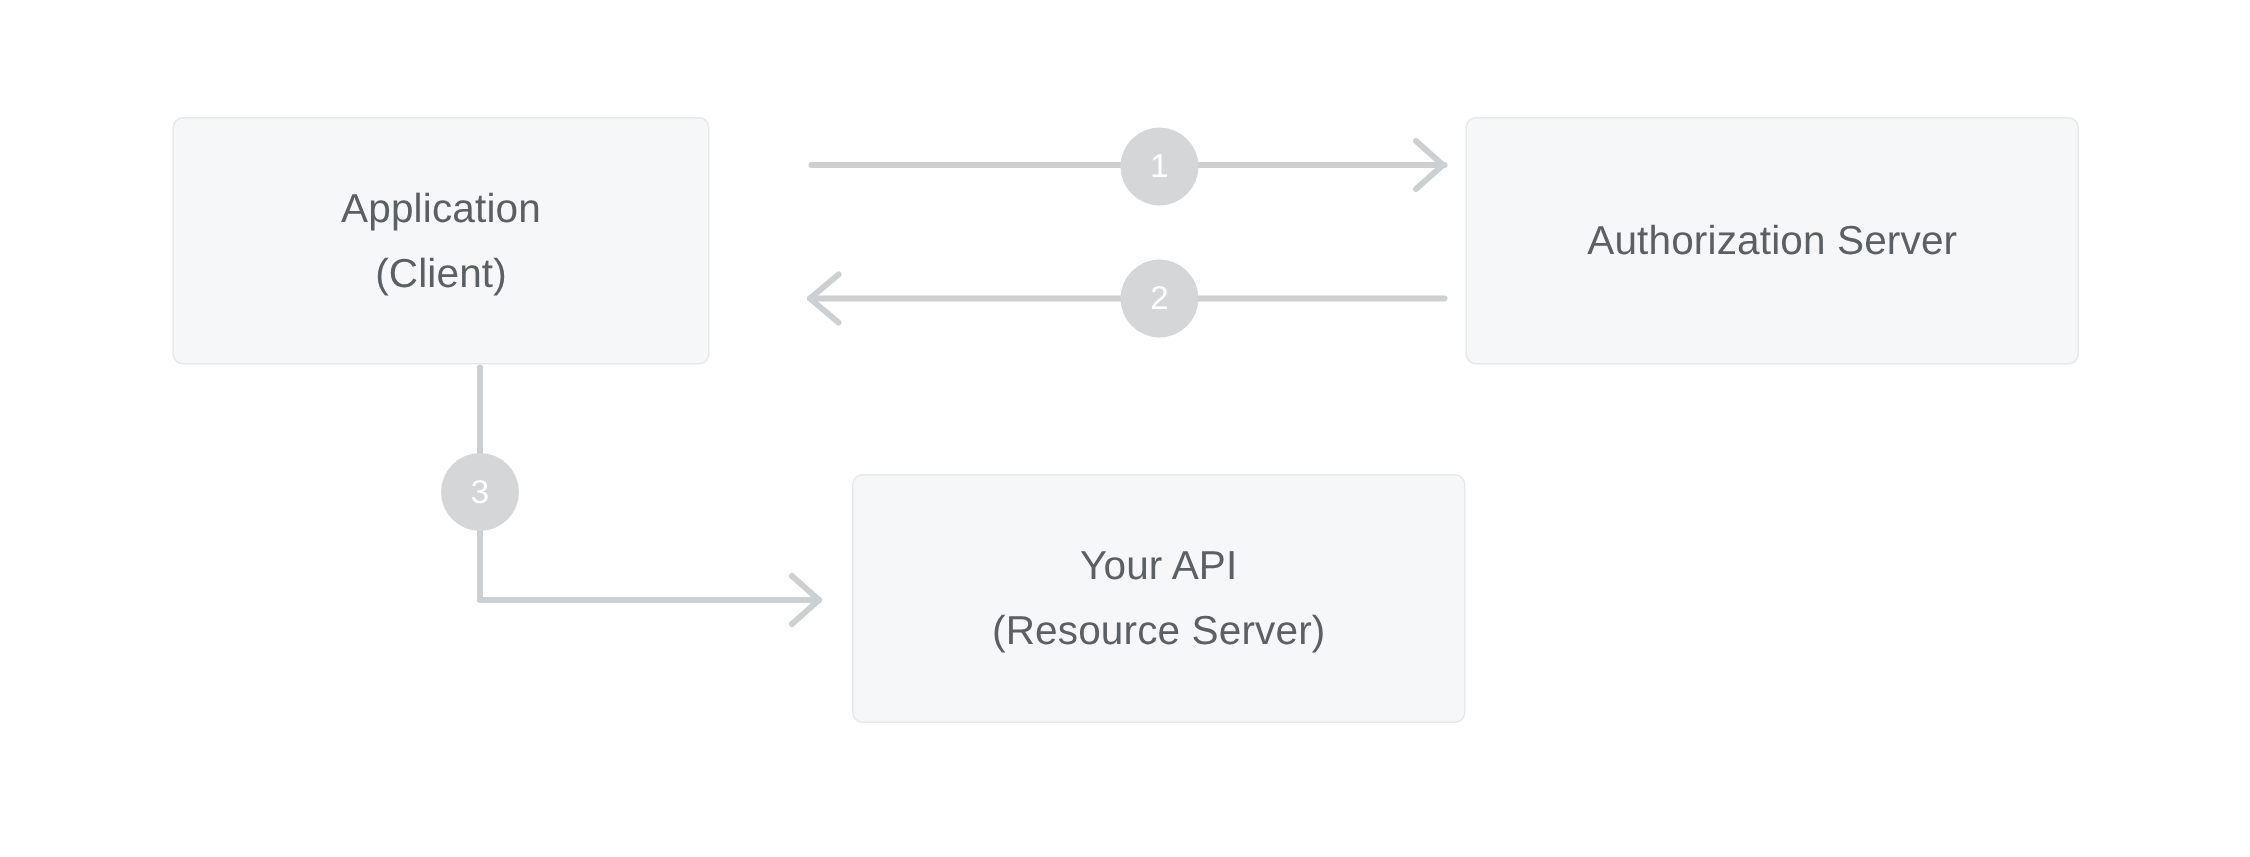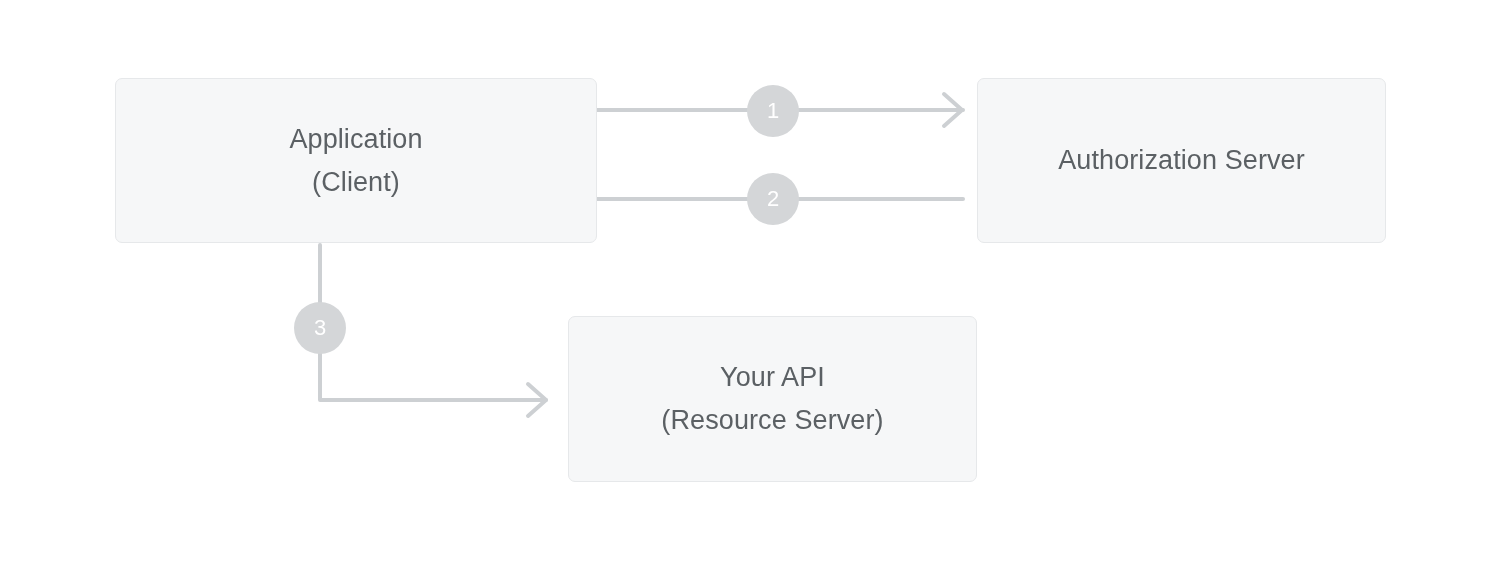--- a/index.html
+++ b/index.html
@@ -43,21 +43,21 @@
     color: #5b6064;
     font-size: 27px;
     line-height: 43px;
     font-weight: 400;
     letter-spacing: 0.1px;
     white-space: pre-line;
   }
   #node-application {
     left: 115px;
     top: 78px;
-    width: 482px;
+    width: 358px;
     height: 165px;
   }
   #node-authorization-server {
     left: 977px;
     top: 78px;
     width: 409px;
     height: 165px;
   }
   #node-your-api {
     left: 568px;

